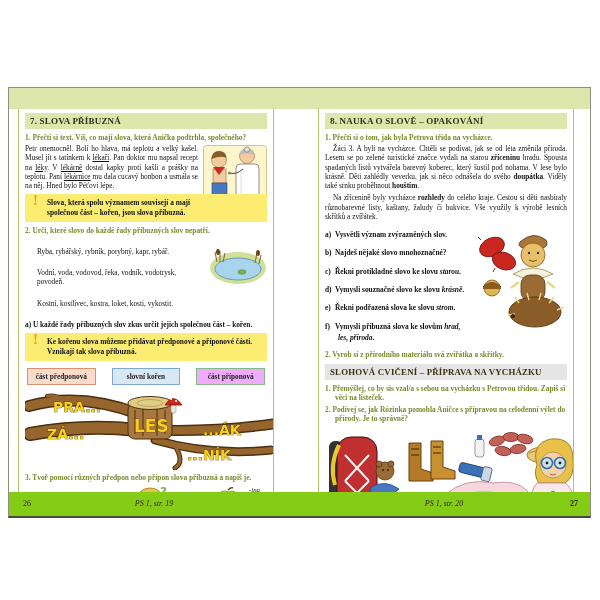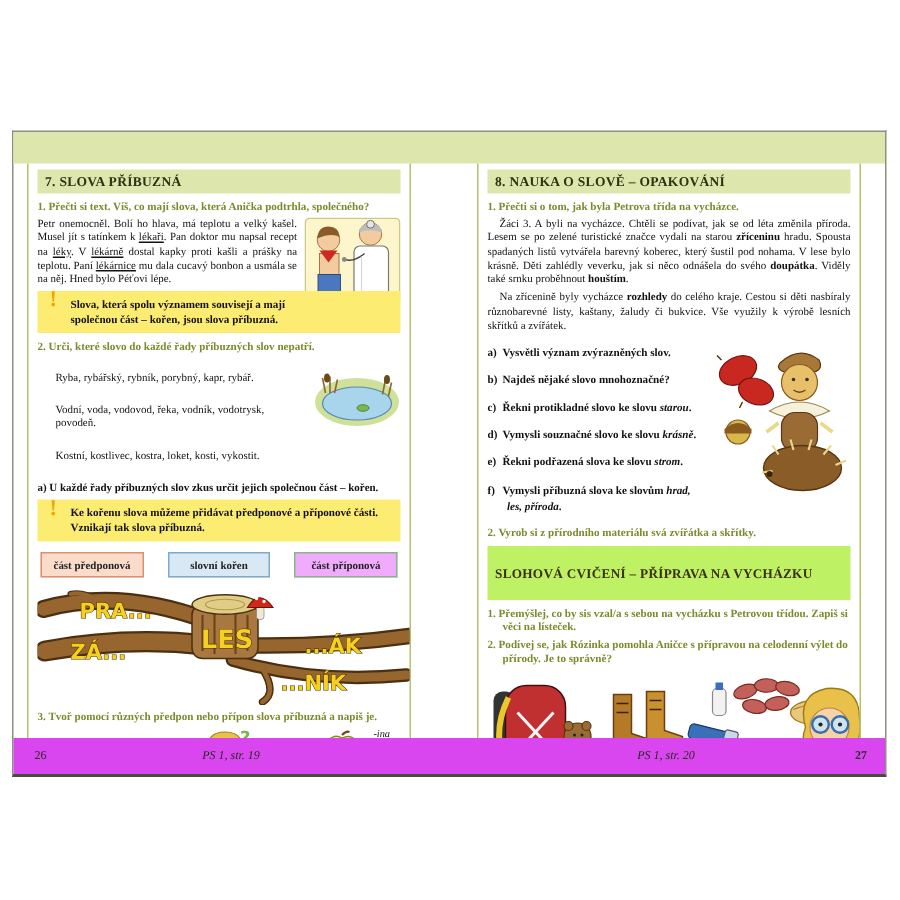--- a/index.html
+++ b/index.html
@@ -1,21 +1,21 @@
 <!DOCTYPE html>
 <html><head>
 <meta charset="utf-8">
 <style>
   html,body{margin:0;padding:0;}
   body{width:600px;height:600px;background:#ffffff;position:relative;
        font-family:"Liberation Serif",serif;-webkit-font-smoothing:antialiased;}
   #book{position:absolute;left:8px;top:87px;width:583px;height:431px;background:#fff;
         border:1px solid #8f8f80;border-bottom:2px solid #4a4a40;box-sizing:border-box;}
   .band-top{position:absolute;left:0;top:0;right:0;height:21px;background:#dde7ad;}
-  .band-bottom{position:absolute;left:0;bottom:0;right:0;height:24px;background:#d946ef;
+  .band-bottom{position:absolute;left:0;bottom:0;right:0;height:24px;background:#84cc16;
         font-style:italic;font-size:8px;color:#2a2a20;}
   .band-bottom span{position:absolute;top:7px;}
   .fnum-l{left:14px;font-style:normal;}
   .fref-l{left:0;width:290px;text-align:center;}
   .fref-r{left:290px;width:290px;text-align:center;}
   .fnum-r{right:12px;font-style:normal;font-weight:bold;}
   .page{position:absolute;top:21px;bottom:24px;width:256px;box-sizing:border-box;
         border-left:1px solid #b9c06b;border-right:1px solid #b9c06b;padding:2px 6px 0 6px;overflow:hidden;}
   .page.pl{left:9px;}
   .page.pr{left:309px;}
@@ -37,22 +37,22 @@
   .lab.pre{background:#fbdccb;border-color:#dd9070;}
   .lab.root{background:#d8e8f5;border-color:#7fa8cd;}
   .lab.suf{background:#f0abfc;border-color:#86b886;}
   .fl-r{float:right;margin:1px 0 2px 5px;}
   .build{display:flex;justify-content:space-between;align-items:center;margin:2px 2px 0 2px;}
   .bcol{font-size:6.9px;line-height:8.3px;color:#111;}
   .bcol.r{text-align:right;}
   .bgrp{display:flex;align-items:center;gap:4px;font-style:italic;}
   .li{font-weight:bold;font-size:7.4px;line-height:11px;color:#111;padding-left:13px;text-indent:-13px;}
   .li .k{display:inline-block;width:10px;text-indent:0;}
-  .shbar{background:#bef264;font-weight:bold;font-size:8.8px;color:#3a2f10;
-         padding:13px 5px;margin:5px 0 4px 0;clear:both;letter-spacing:.2px;}
+  .shbar{background:#e5e5e5;font-weight:bold;font-size:8.8px;color:#3a2f10;
+         padding:3px 5px;margin:5px 0 4px 0;clear:both;letter-spacing:.2px;}
   svg text{font-family:"DejaVu Sans",sans-serif;}
 </style>
 </head>
 <body>
 
 <div id="book">
   <div class="band-top"></div>
 
   <div class="page pl">
     <div class="hbar">7. SLOVA PŘÍBUZNÁ</div>

